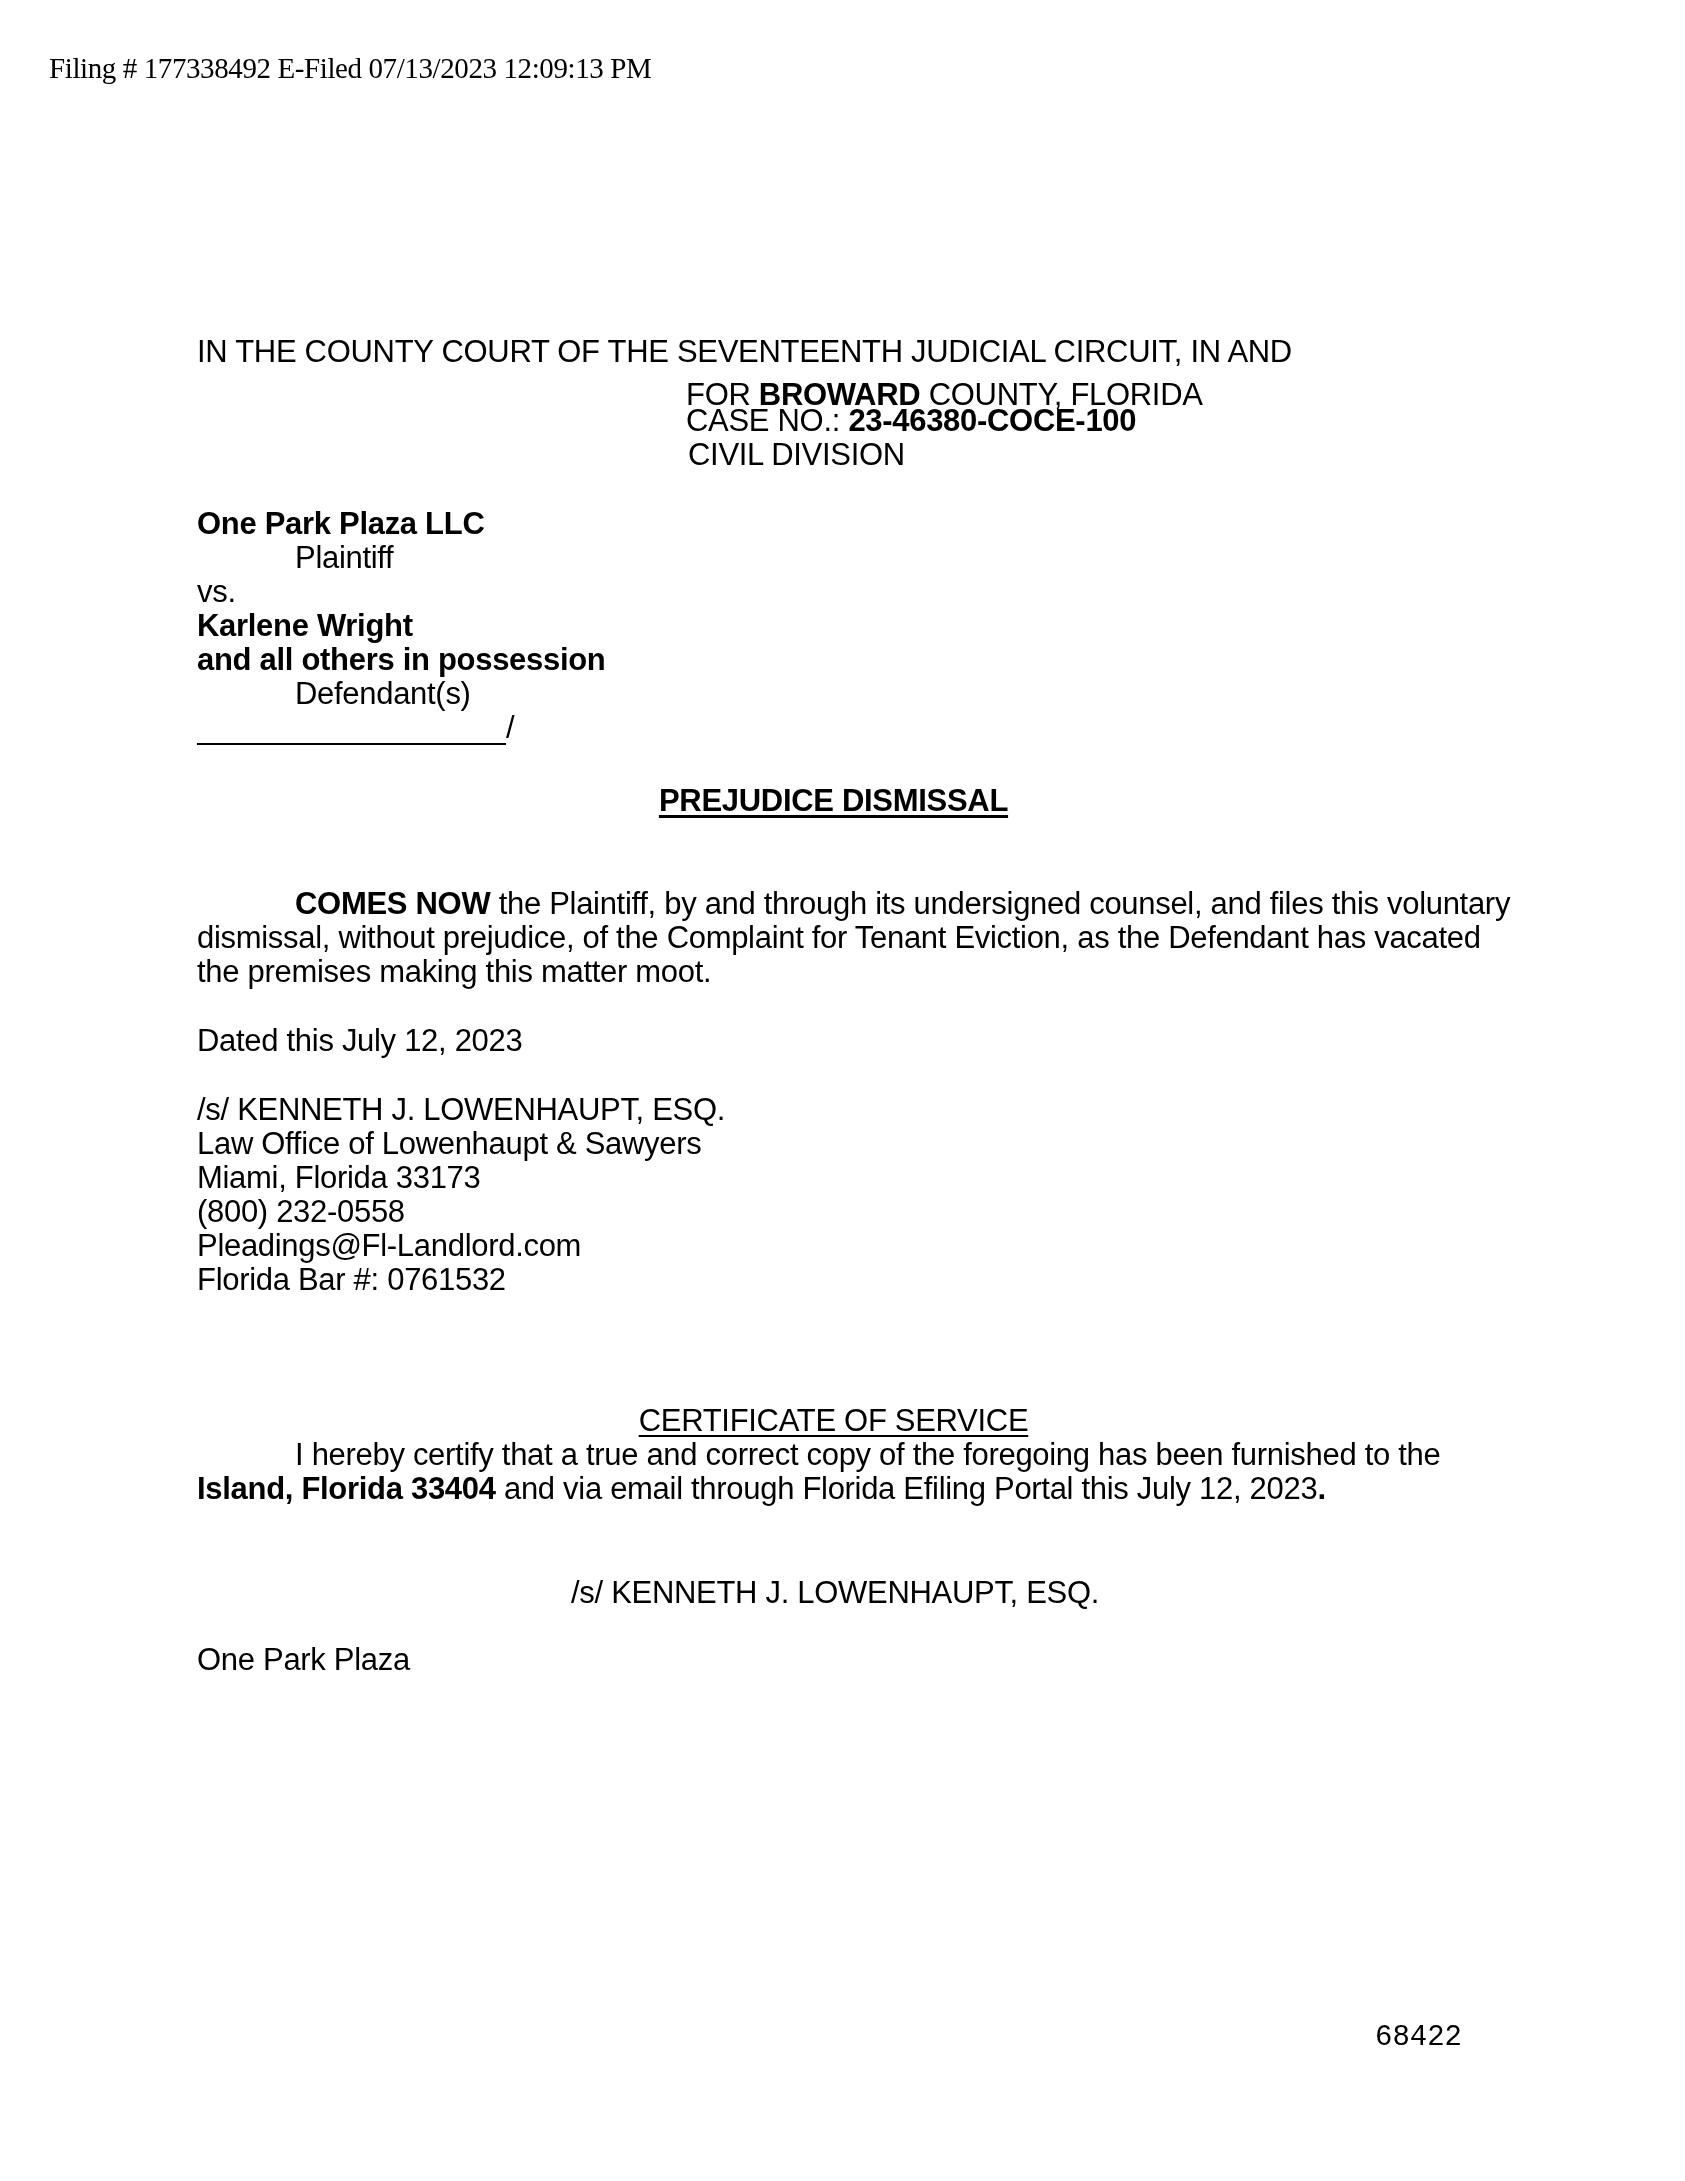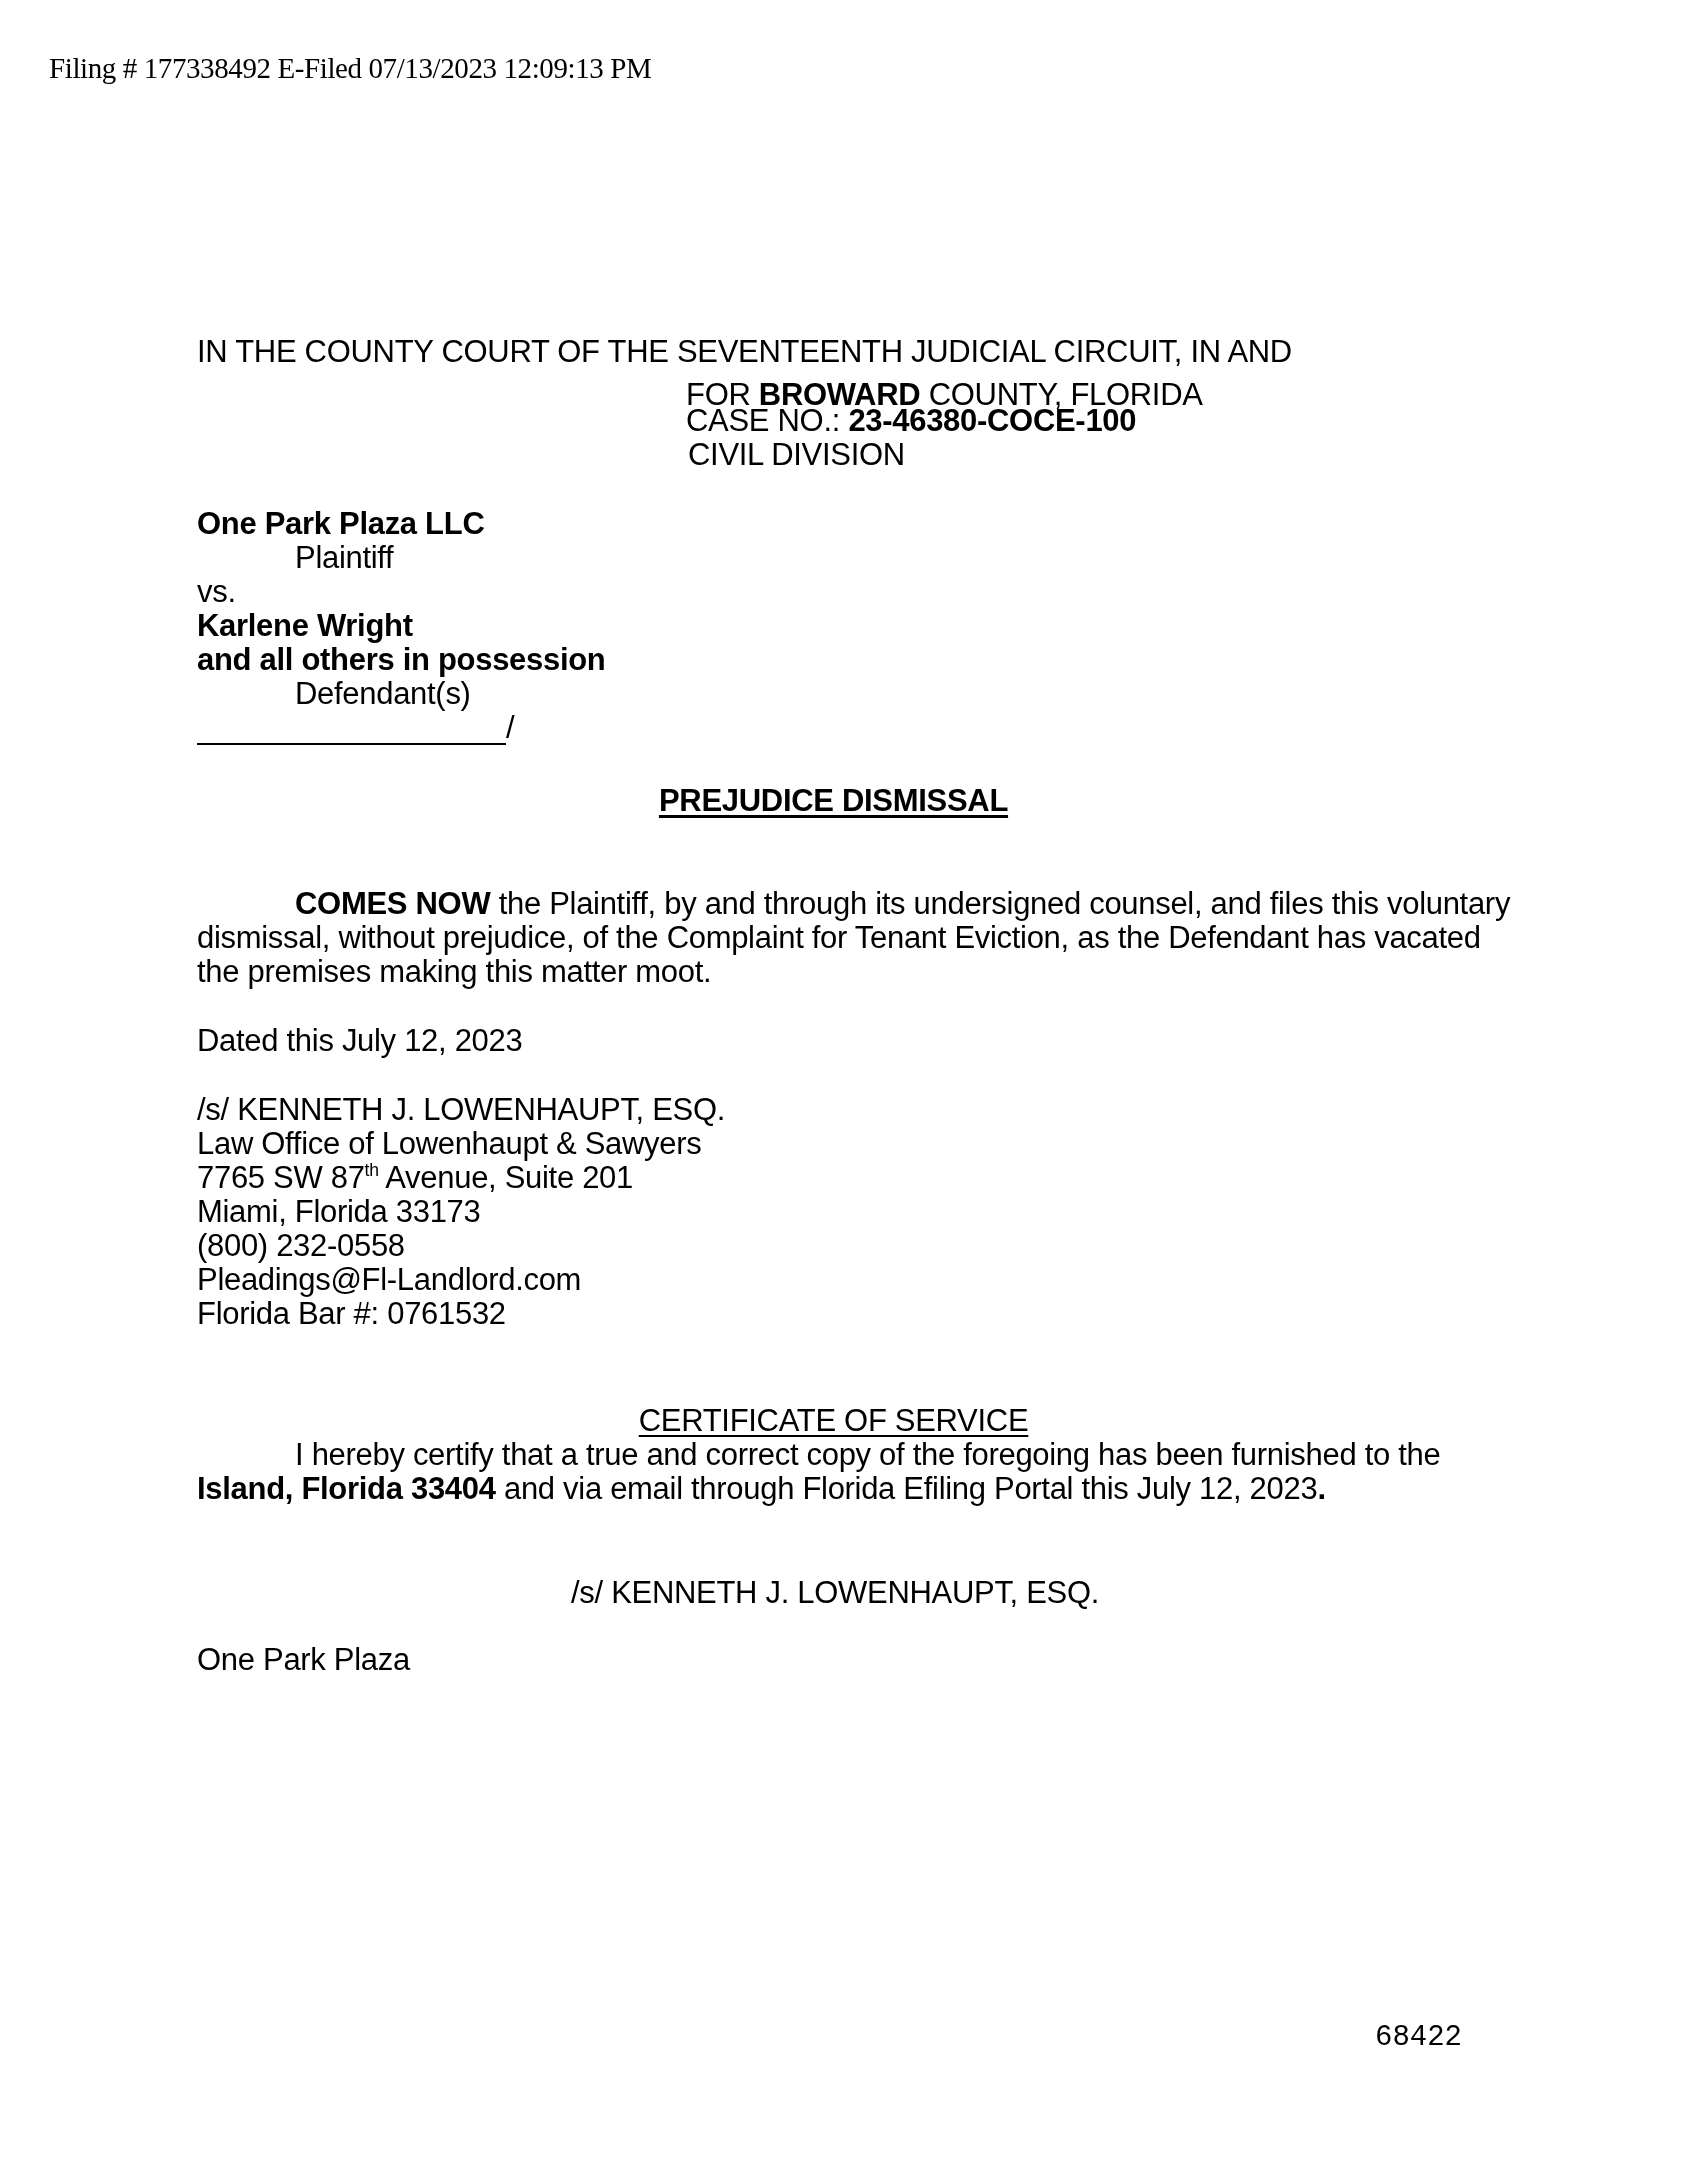--- a/index.html
+++ b/index.html
@@ -44,21 +44,20 @@
   <div class="line indent"><span class="b">COMES NOW</span><span> the Plaintiff, by and through its undersigned counsel, and files this voluntary</span></div>
   <div class="line">dismissal, without prejudice, of the Complaint for Tenant Eviction, as the Defendant has vacated</div>
   <div class="line">the premises making this matter moot.</div>
 </div>
 
 <div class="abs sans line" style="left:197px; top:1024px;">Dated this July 12, 2023</div>
 
 <div class="abs sans" style="left:197px; top:1093px;">
   <div class="line">/s/ KENNETH J. LOWENHAUPT, ESQ.</div>
   <div class="line">Law Office of Lowenhaupt &amp; Sawyers</div>
-  <div class="line"><span>7765 SW 87</span><sup>th</sup><span> Avenue, Suite 201</span></div>
   <div class="line">Miami, Florida 33173</div>
   <div class="line">(800) 232-0558</div>
   <div class="line">Pleadings@Fl-Landlord.com</div>
   <div class="line">Florida Bar #: 0761532</div>
 </div>
 
 <div class="abs sans center" style="left:197px; width:1273px; top:1404px;">
   <span class="u line" style="text-decoration-thickness:1.8px;">CERTIFICATE OF SERVICE</span>
 </div>
 <div class="abs sans" style="left:197px; top:1438px; width:1299px;">

